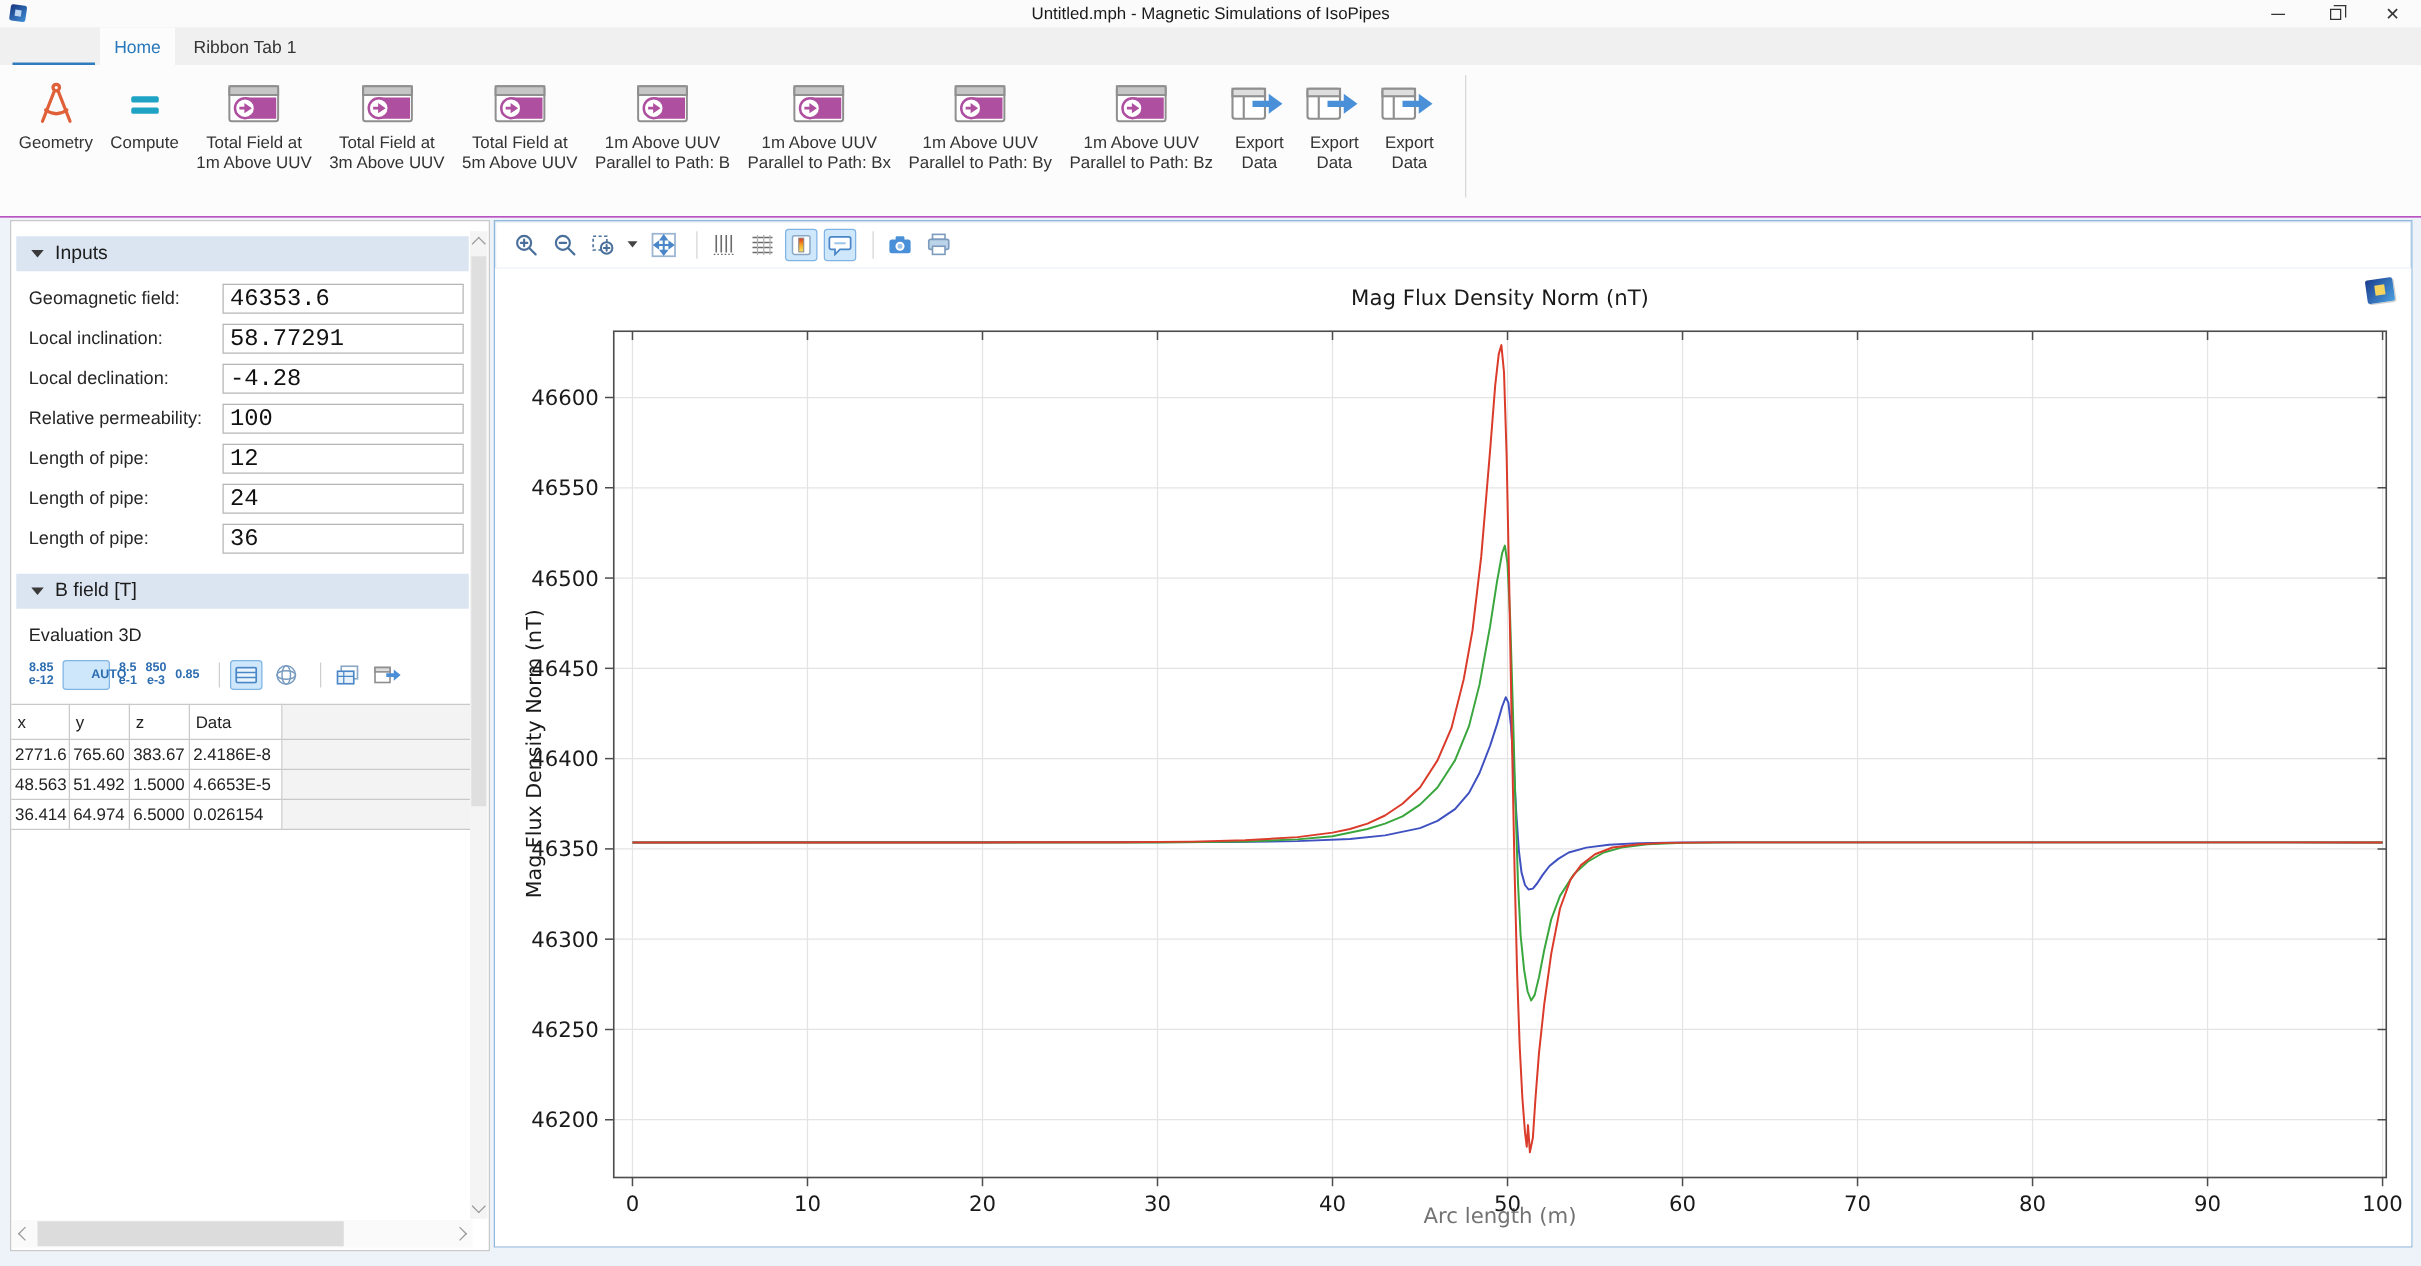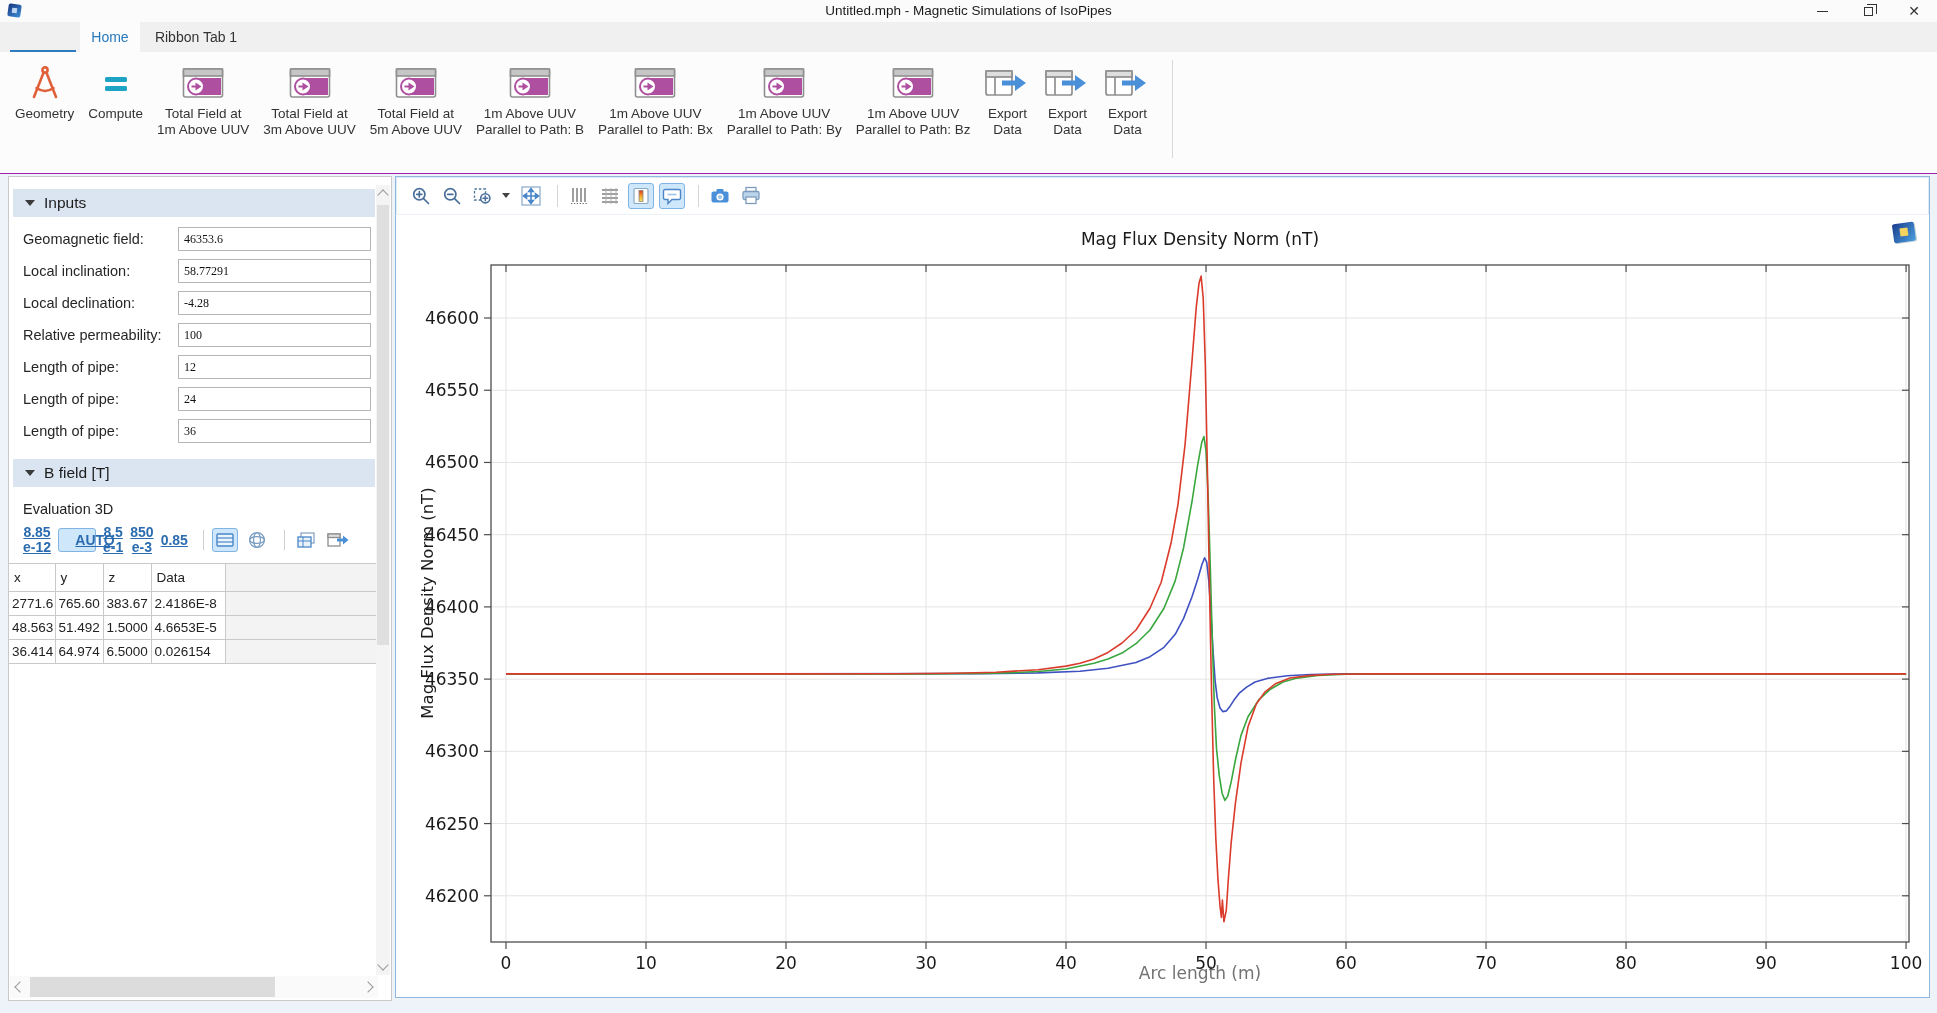--- a/index.html
+++ b/index.html
@@ -34,24 +34,24 @@
   .rlabel { font-size:13.5px; color:#333; line-height:1.2; text-align:center; white-space:pre-line; margin-top:2px; }
   .rsep { position:absolute; left:1172px; top:8px; height:98px; width:1px; background:#d8d8d8; }
   .rgroup { position:absolute; left:0; top:100px; width:1180px; text-align:center; font-size:13px; color:#7a7a7a;margin-top:47px; }
 
   
   .left-panel { position:absolute; left:8px; top:176px; width:384px; height:825px; background:#fff; border:1px solid #c9c9c9; }
   .section-hdr { position:relative; margin:12px 0 0 4px; width:362px; height:28px; background:#dbe5f1; display:flex; align-items:center; font-size:15.5px; color:#1c1c1c; padding-left:12px; }
   .tri { width:0; height:0; border-left:5px solid transparent; border-right:5px solid transparent; border-top:6px solid #3a3a3a; margin-right:9px; }
   .form-row { position:relative; height:32px; display:flex; align-items:center; }
   .form-label { position:absolute; left:14px; font-size:14.5px; color:#262626; }
-  .form-input { position:absolute; left:169px; width:193px; height:24px; border:1px solid #b5b5b5; font-size:12px; padding:0 5px; font-family:Liberation Serif, serif; color:#111; background:#fff; }
+  .form-input { position:absolute; left:169px; width:193px; height:24px; border:1px solid #b5b5b5; font-size:19px; padding:0 5px; font-family:Liberation Mono, monospace; color:#111; background:#fff; }
   .subtitle { margin:14px 0 0 14px; font-size:14.5px; color:#222; }
   .ptoolbar { margin:10px 0 0 14px; display:flex; align-items:center; height:26px; }
-  .ptxt { font-size:14px; line-height:1.05; color:#2b6cb0; text-align:center; white-space:pre-line; margin-right:7px; font-weight:bold;text-decoration:underline; }
+  .ptxt { font-size:10px; line-height:1.05; color:#2b6cb0; text-align:center; white-space:pre-line; margin-right:7px; font-weight:bold; }
   .ptgl { width:30px; height:24px; background:#cfe7fa; border:1px solid #7fb4e4; border-radius:3px; display:flex; align-items:center; justify-content:center; margin-right:7px;padding-left:36px; }
   .ptgl .ptxt { margin:0; }
   .psep { width:1px; height:20px; background:#cfcfcf; margin:0 8px; }
   .picon { width:26px; height:24px; display:flex; align-items:center; justify-content:center; margin-right:6px; }
   .picon.toggled { background:#cfe7fa; border:1px solid #7fb4e4; border-radius:3px; }
 
   table.eval { margin-top:10px; border-collapse:collapse; width:370px; font-size:13.5px; color:#222; table-layout:fixed; }
   table.eval th, table.eval td { border:1px solid #c9c9c9; border-left:none; text-align:left; padding:2px 3px; font-weight:normal; height:24px; overflow:hidden; white-space:nowrap; }
   table.eval th { height:28px; padding-left:5px; }
   table.eval .cfill { background:#f3f3f3; }

